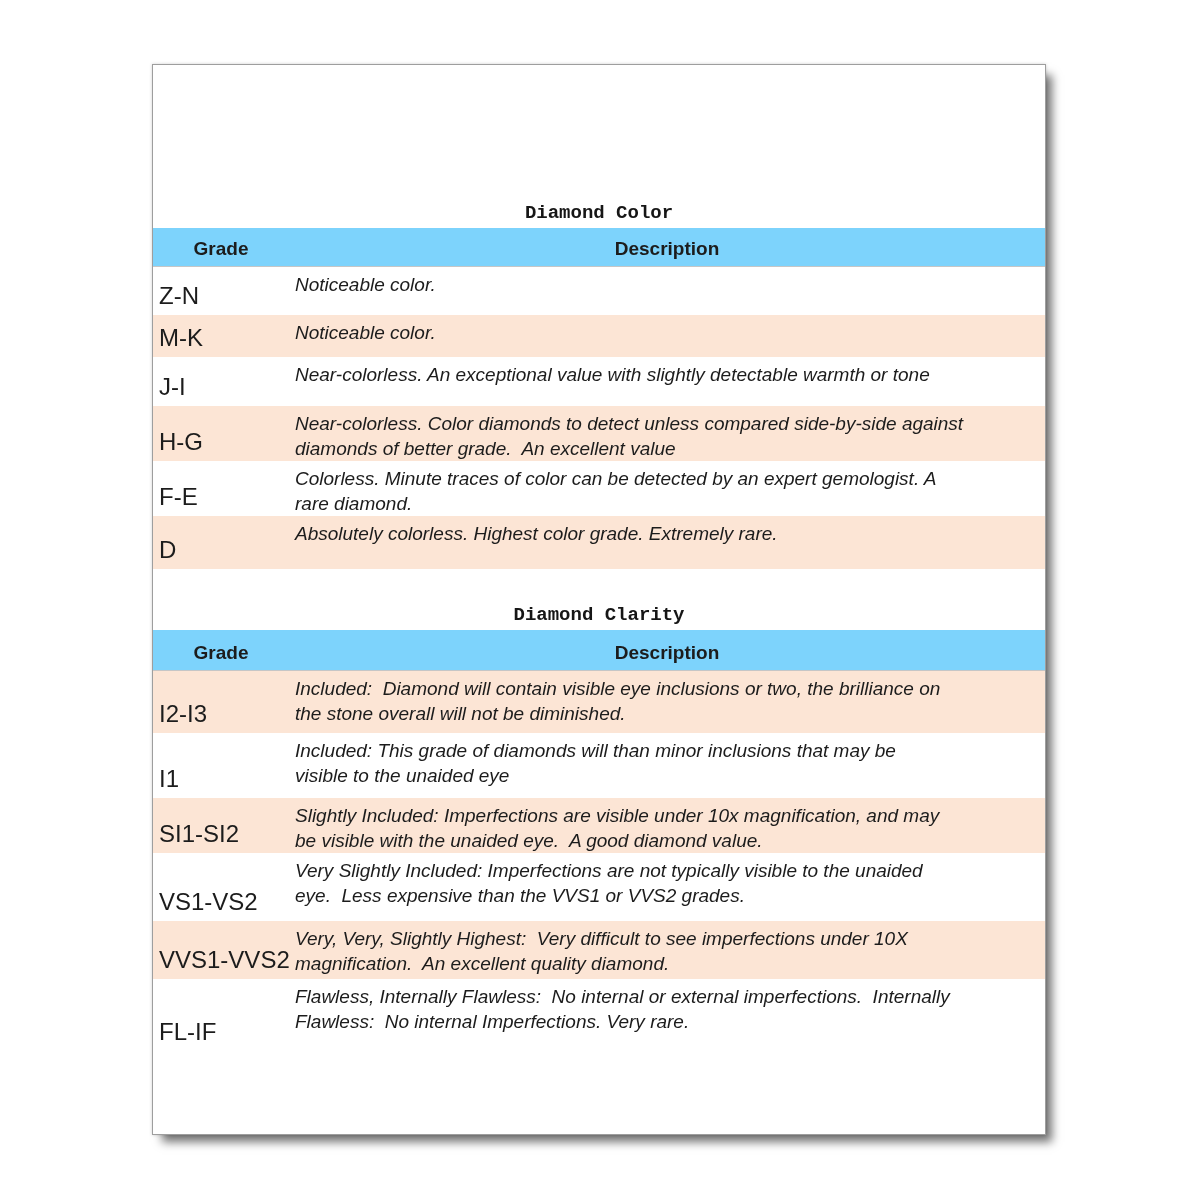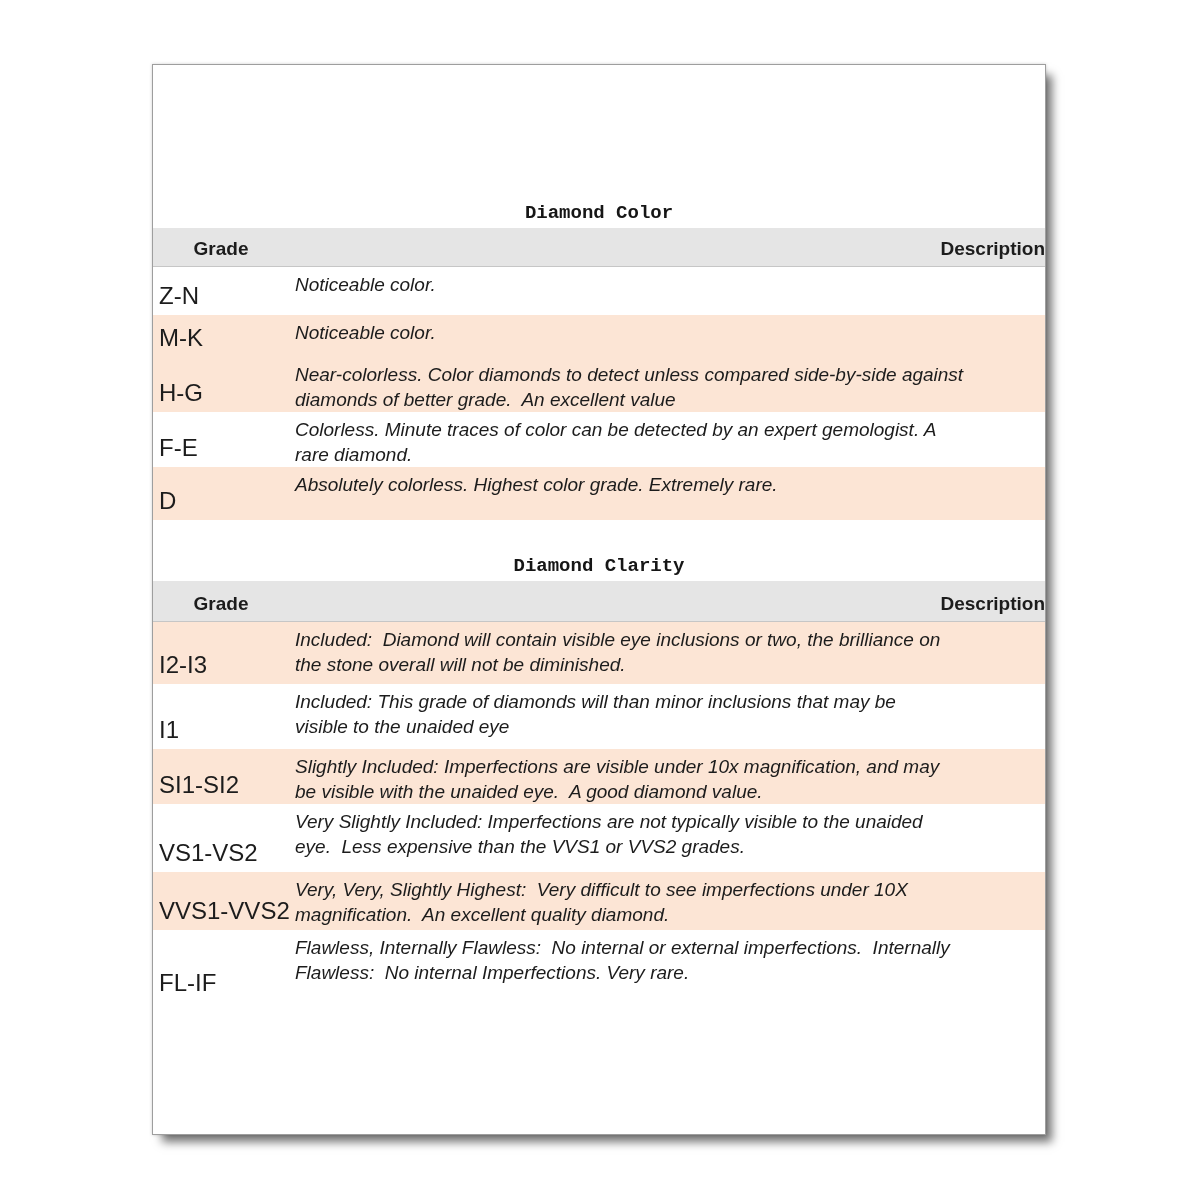--- a/index.html
+++ b/index.html
@@ -41,33 +41,33 @@
   .table-title.second {
     margin-top: 34px;
   }
   table.grade-table {
     width: 100%;
     border-collapse: collapse;
     table-layout: fixed;
   }
   col.grade-col { width: 136px; }
   tr.header-row {
-    background: #e5e5e5;
+    background: #7dd3fc;
     height: 38px;
   }
   tr.header-row.tall { height: 40px; }
   tr.header-row th {
     font-weight: bold;
     font-size: 19px;
     vertical-align: bottom;
     padding: 0 0 6px 0;
     border-bottom: 1px solid #c6c6c6;
   }
   th.grade-h { text-align: center; }
-  th.desc-h  { text-align: right; padding-left: 104px; }
+  th.desc-h  { text-align: center; padding-left: 104px; }
   td.grade-cell {
     vertical-align: bottom;
     font-size: 24px;
     padding: 0 0 5px 6px;
     white-space: nowrap;
   }
   td.desc-cell {
     vertical-align: top;
     font-size: 19px;
     line-height: 25px;
@@ -106,20 +106,24 @@
           <th class="grade-h">Grade</th>
           <th class="desc-h">Description</th>
         </tr>
         <tr class="plain rh49">
           <td class="grade-cell">Z-N</td>
           <td class="desc-cell">Noticeable color.</td>
         </tr>
         <tr class="shaded rh50">
           <td class="grade-cell">M-K</td>
           <td class="desc-cell">Noticeable color.</td>
+        </tr>
+        <tr class="plain rh49">
+          <td class="grade-cell">J-I</td>
+          <td class="desc-cell">Near-colorless. An exceptional value with slightly detectable warmth or tone</td>
         </tr>
         <tr class="shaded rh50">
           <td class="grade-cell">H-G</td>
           <td class="desc-cell">Near-colorless. Color diamonds to detect unless compared side-by-side against
 diamonds of better grade.  An excellent value</td>
         </tr>
         <tr class="plain rh53">
           <td class="grade-cell">F-E</td>
           <td class="desc-cell">Colorless. Minute traces of color can be detected by an expert gemologist. A
 rare diamond.</td>

